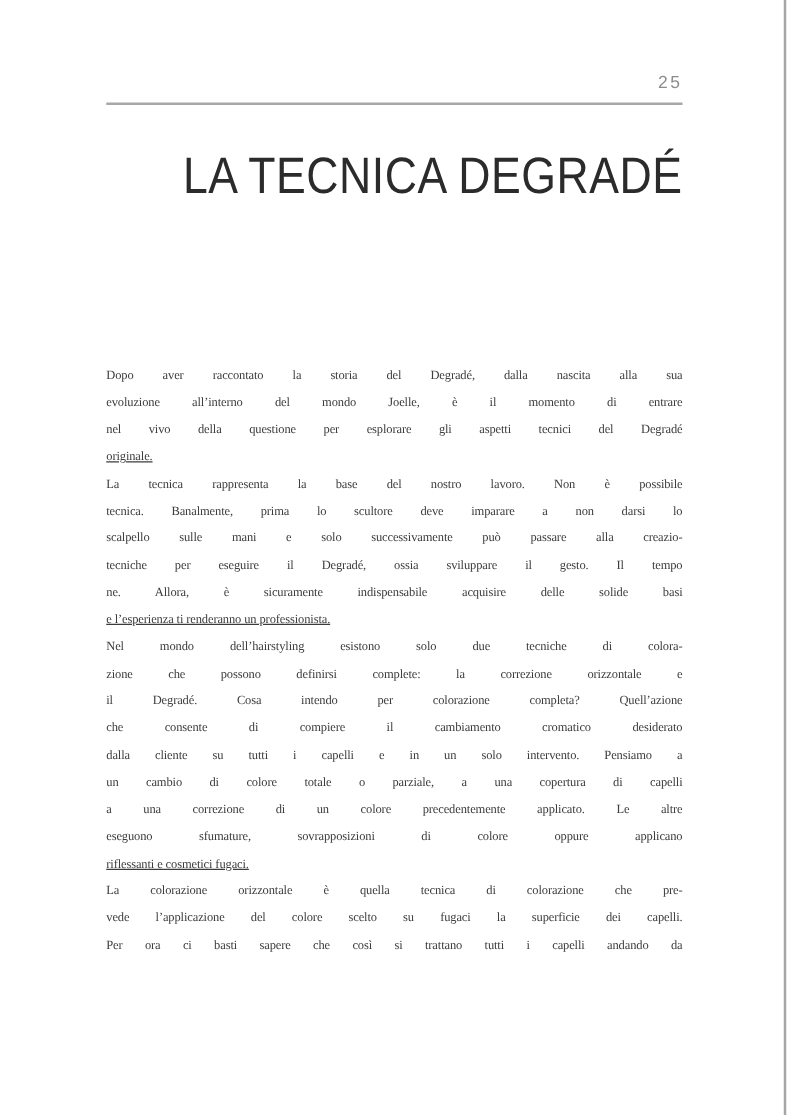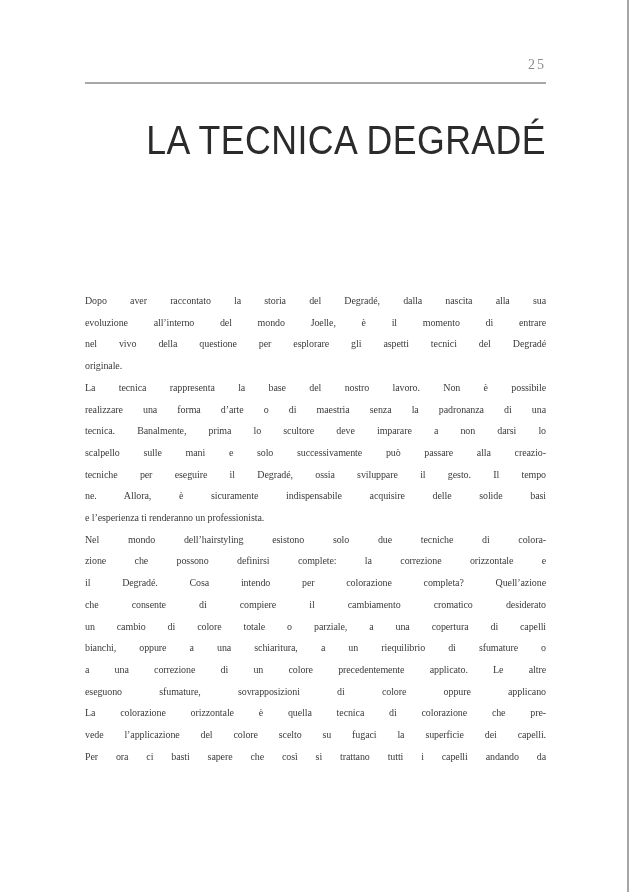--- a/index.html
+++ b/index.html
@@ -18,21 +18,21 @@
     position: absolute;
     inset: 0;
     background: #ffffff;
   }
   .page-number {
     position: absolute;
     top: 57px;
     left: 85px;
     width: 461px;
     text-align: right;
-    font-family: Liberation Serif, serif;
+    font-family: Liberation Sans, sans-serif;
     font-size: 14px;
     letter-spacing: 2px;
     color: var(--muted, #8b8b90);
   }
   .header-rule {
     position: absolute;
     top: 82px;
     left: 85px;
     width: 461px;
     height: 2px;
@@ -66,20 +66,21 @@
     color: var(--text, #3c3c3c);
     letter-spacing: -0.1px;
   }
   .line {
     text-align: justify;
     text-align-last: justify;
     white-space: normal;
   }
   .line.para-end {
     text-align-last: left;
+    text-decoration: underline;
   }
   .page-edge {
     position: absolute;
     top: 0;
     left: 627px;
     width: 2px;
     height: 892px;
     background: var(--edge, #a6a6aa);
   }
 </style>
@@ -89,32 +90,32 @@
 <div class="page">
   <div class="page-number">25</div>
   <div class="header-rule"></div>
   <h1 class="chapter-title">LA TECNICA DEGRADÉ</h1>
   <div class="body-text">
       <div class="line">Dopo aver raccontato la storia del Degradé, dalla nascita alla sua</div>
       <div class="line">evoluzione all’interno del mondo Joelle, è il momento di entrare</div>
       <div class="line">nel vivo della questione per esplorare gli aspetti tecnici del Degradé</div>
       <div class="line para-end">originale.</div>
       <div class="line">La tecnica rappresenta la base del nostro lavoro. Non è possibile</div>
-      <div class="line">realizzare una forma d’arte o di maestria senza la padronanza di una</div>
       <div class="line">tecnica. Banalmente, prima lo scultore deve imparare a non darsi lo</div>
       <div class="line">scalpello sulle mani e solo successivamente può passare alla creazio-</div>
       <div class="line">tecniche per eseguire il Degradé, ossia sviluppare il gesto. Il tempo</div>
       <div class="line">ne. Allora, è sicuramente indispensabile acquisire delle solide basi</div>
       <div class="line para-end">e l’esperienza ti renderanno un professionista.</div>
       <div class="line">Nel mondo dell’hairstyling esistono solo due tecniche di colora-</div>
       <div class="line">zione che possono definirsi complete: la correzione orizzontale e</div>
       <div class="line">il Degradé. Cosa intendo per colorazione completa? Quell’azione</div>
       <div class="line">che consente di compiere il cambiamento cromatico desiderato</div>
+      <div class="line">dalla cliente su tutti i capelli e in un solo intervento. Pensiamo a</div>
       <div class="line">un cambio di colore totale o parziale, a una copertura di capelli</div>
-      <div class="line">bianchi, oppure a una schiaritura, a un riequilibrio di sfumature o</div>
       <div class="line">a una correzione di un colore precedentemente applicato. Le altre</div>
       <div class="line">eseguono sfumature, sovrapposizioni di colore oppure applicano</div>
+      <div class="line para-end">riflessanti e cosmetici fugaci.</div>
       <div class="line">La colorazione orizzontale è quella tecnica di colorazione che pre-</div>
       <div class="line">vede l’applicazione del colore scelto su fugaci la superficie dei capelli.</div>
       <div class="line">Per ora ci basti sapere che così si trattano tutti i capelli andando da</div>
     </div>
   <div class="page-edge"></div>
 </div>
 
 </body></html>

